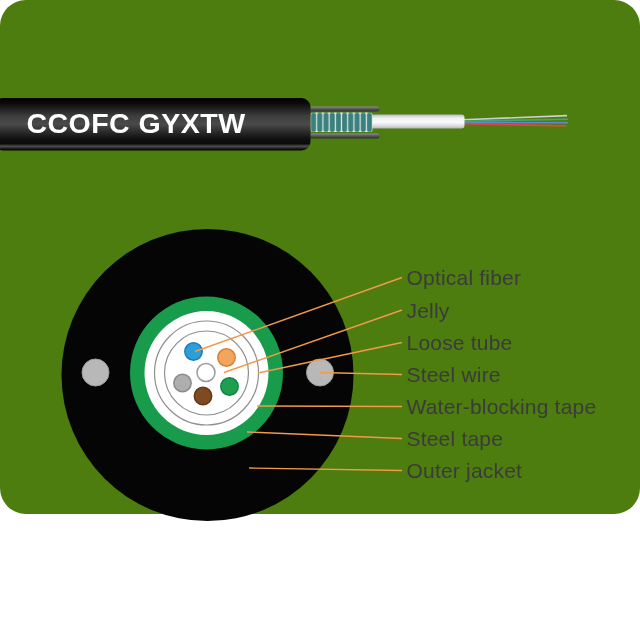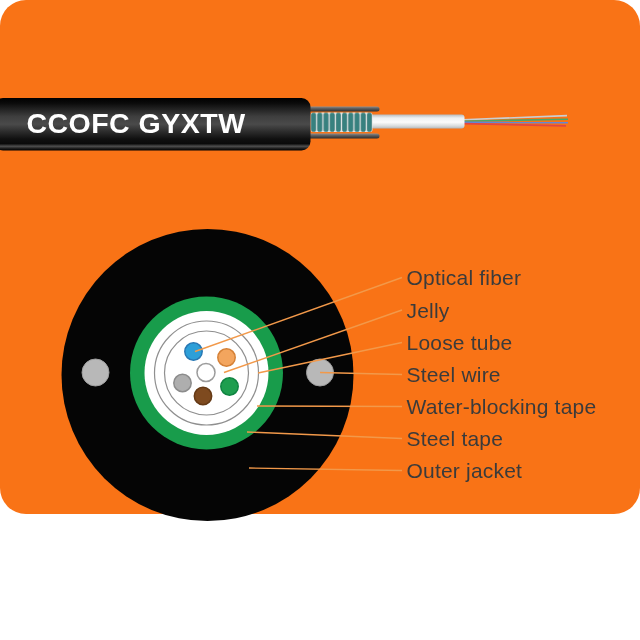--- a/index.html
+++ b/index.html
@@ -2,21 +2,21 @@
 <html><head>
 <meta charset="utf-8">
 <style>
   html, body { margin: 0; padding: 0; }
   body {
     width: 640px; height: 640px;
     background: #ffffff;
     font-family: "Liberation Sans", sans-serif;
     overflow: hidden;
   }
-  .stage { position: relative; width: 640px; height: 514px; background: #f97316; border-radius: 26px; }
+  .stage { position: relative; width: 640px; height: 514px; background: #4d7c0f; border-radius: 26px; }
   svg { display: block; }
   .callout-label {
     font-family: "Liberation Sans", "DejaVu Sans", sans-serif;
     font-size: 21px;
     letter-spacing: 0.2px;
   }
   .cable-print {
     font-family: "Liberation Sans", "DejaVu Sans", sans-serif;
     font-size: 28.5px;
     font-weight: bold;

